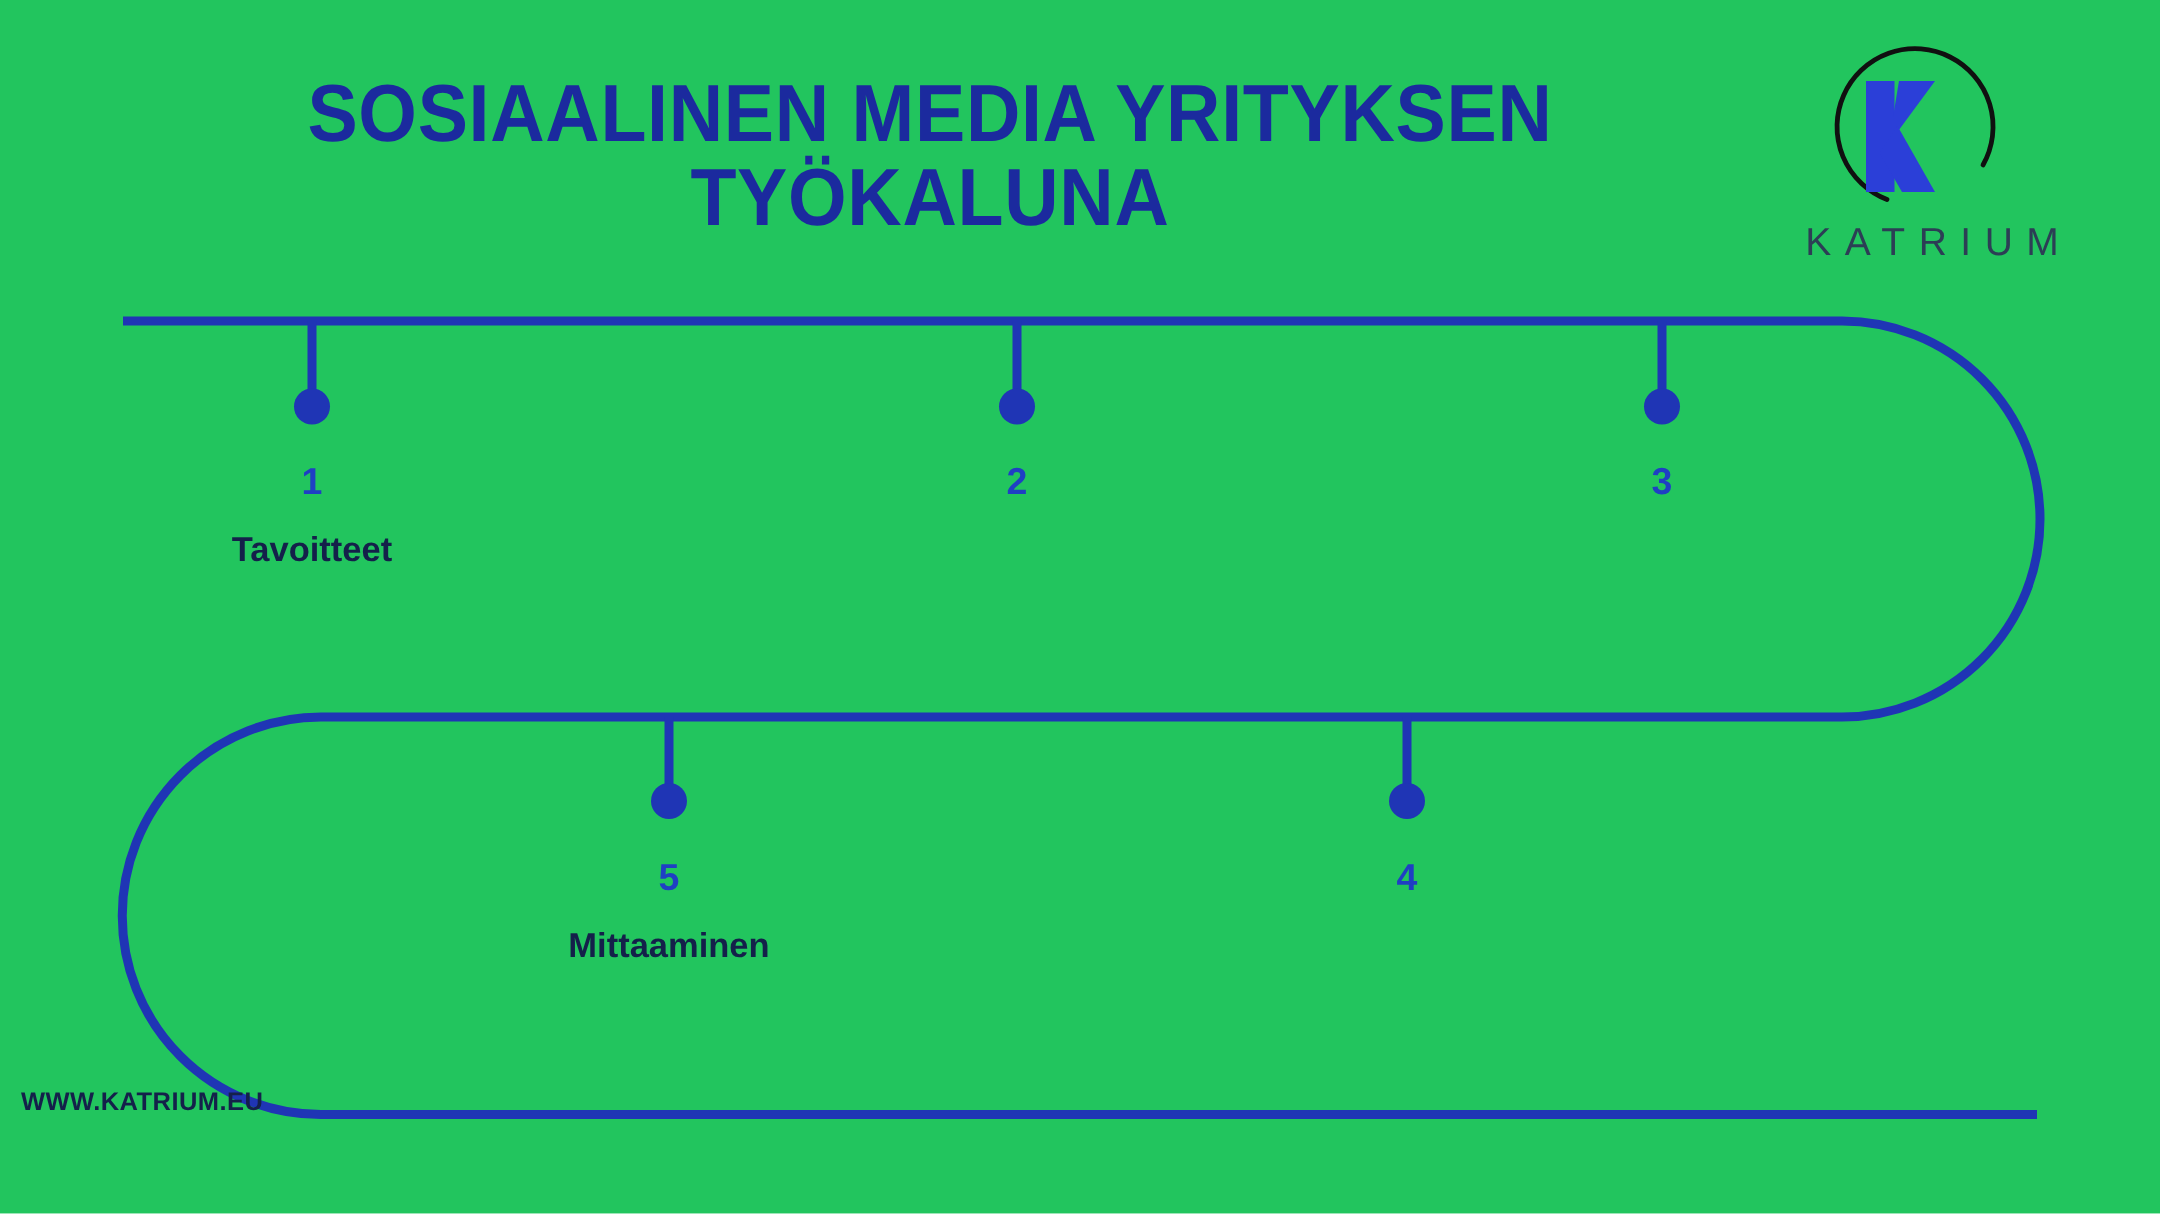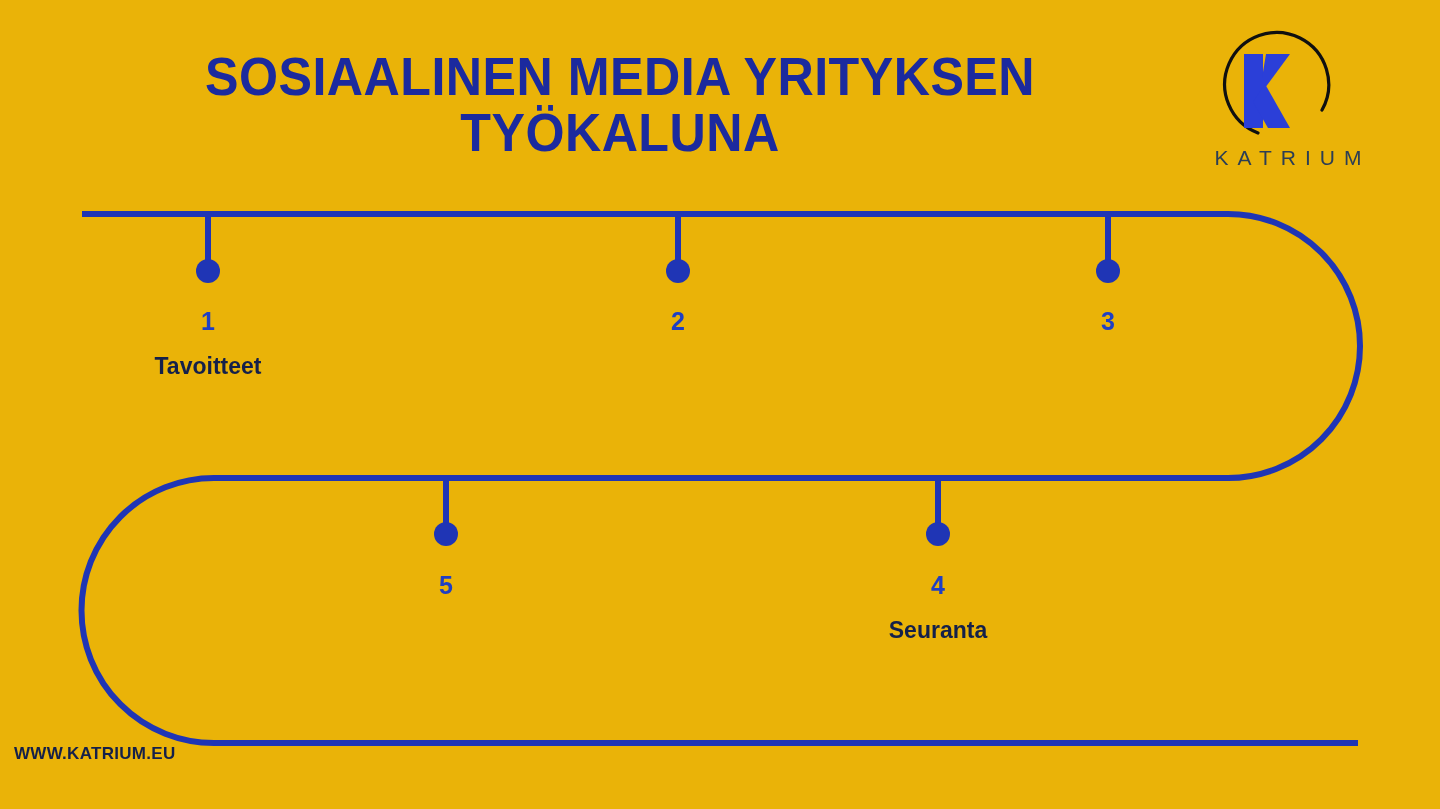--- a/index.html
+++ b/index.html
@@ -8,21 +8,21 @@
     padding: 0;
     background: #ffffff;
   }
   body {
     font-family: "Liberation Sans", "DejaVu Sans", sans-serif;
   }
   .canvas {
     position: relative;
     width: 1440px;
     height: 809px;
-    background: #eab308;
+    background: #22c55e;
     overflow: hidden;
   }
 
   
   .header {
     position: absolute;
     left: 0;
     top: 0;
     width: 1440px;
     height: 200px;
@@ -60,21 +60,21 @@
     width: 132px;
     height: 120px;
   }
   .logo-word {
     position: absolute;
     left: 0;
     top: 124px;
     width: 240px;
     text-align: center;
     font-family: "Liberation Sans", "DejaVu Sans", sans-serif;
-    font-size: 21px;
+    font-size: 26px;
     font-weight: 400;
     letter-spacing: 9px;
     text-indent: 9px;
     color: #2C3E55;
   }
 
   
   .timeline {
     position: absolute;
     left: 0;
@@ -107,21 +107,21 @@
     color: #14204A;
     line-height: 1.42;
     white-space: pre-line;
     margin: 0;
   }
 
   
   .footer {
     position: absolute;
     left: 14px;
-    top: 744px;
+    top: 725px;
     font-family: "Liberation Sans", "DejaVu Sans", sans-serif;
     font-size: 17px;
     font-weight: 700;
     letter-spacing: 0.3px;
     color: #14204A;
   }
 </style>
 </head>
 <body>
 
@@ -190,22 +190,22 @@
   <div class="step" style="left:548px; top:308px;">
     <div class="step-num">2</div>
   </div>
 
   <div class="step" style="left:978px; top:308px;">
     <div class="step-num">3</div>
   </div>
 
   <div class="step" style="left:316px; top:572px;">
     <div class="step-num">5</div>
+    <div class="step-label">Mittaaminen</div>
   </div>
 
   <div class="step" style="left:808px; top:572px;">
     <div class="step-num">4</div>
-    <div class="step-label">Seuranta</div>
   </div>
 
   <div class="footer">WWW.KATRIUM.EU</div>
 
 </div>
 
 </body></html>

